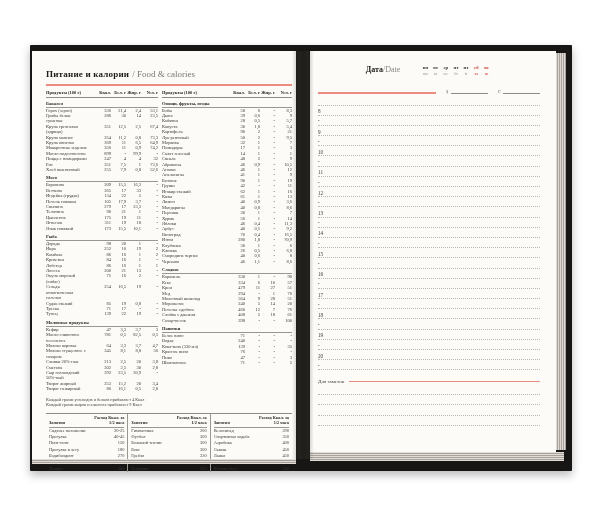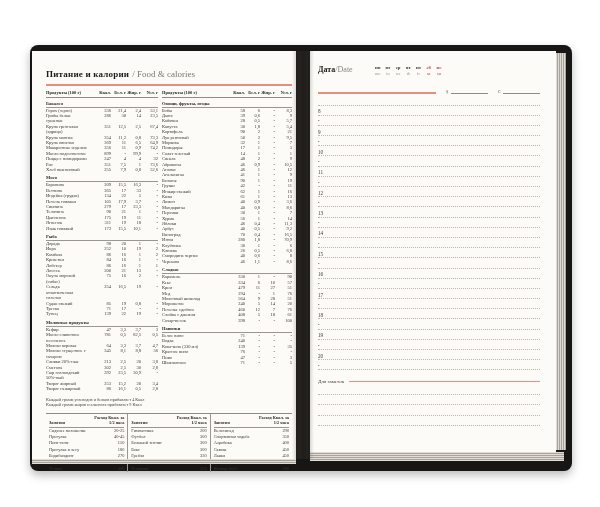--- a/index.html
+++ b/index.html
@@ -1,19 +1,19 @@
 <!DOCTYPE html>
 <html style="--rule_salmon: #ec8b7f; --weekend_red: #c9342b; --accent_red: #e2574c; --paper: #fcfbf8; --cover: #171614;"><head>
 <meta charset="utf-8">
 <style>
   *{box-sizing:border-box;margin:0;padding:0;}
   html,body{width:600px;height:507px;}
   body{position:relative;background:#ffffff;font-family:"Liberation Serif",serif;overflow:hidden;}
 
-  .book{position:absolute;left:30px;top:45px;width:542px;height:426px;background:#171614;border-radius:8px;box-shadow:0 4px 10px rgba(0,0,0,.28);}
+  .book{position:absolute;left:30px;top:45px;width:542px;height:426px;background:#171614;border-radius:1px;box-shadow:0 4px 10px rgba(0,0,0,.28);}
 
   .page{position:absolute;background:#fcfbf8;}
   .page-left{left:2px;top:6px;width:264px;height:408px;}
   .page-right{left:280px;top:6px;width:246px;height:401px;}
 
   .gutter{position:absolute;left:262px;top:6px;width:22px;height:408px;z-index:5;pointer-events:none;
     background:linear-gradient(90deg,rgba(70,64,58,0) 0%,rgba(70,64,58,.30) 30%,rgba(35,32,28,.72) 52%,rgba(70,64,58,.28) 72%,rgba(70,64,58,0) 100%);}
   .edge-right{position:absolute;left:526px;top:8px;width:10px;height:397px;
     background:repeating-linear-gradient(90deg,#dedad3 0,#dedad3 1px,#a9a59e 1px,#a9a59e 2px);}
   .edge-bottom-right{position:absolute;left:280px;top:407px;width:254px;height:9px;
@@ -46,21 +46,21 @@
   .agroup{flex:1;padding:0 3px;}
   .agroup + .agroup{border-left:.6px solid #9b978f;}
   .ahead{display:flex;font-weight:bold;font-size:4.3px;line-height:5px;color:#2b2a28;border-bottom:.6px solid #9b978f;padding:1.5px 0;align-items:flex-end;}
   .aname{flex:1;}
   .ahead .aburn{width:36px;text-align:right;}
   .arow{display:flex;font-size:4.4px;line-height:6.3px;color:#3a3936;}
   .arow .aburn{width:30px;text-align:right;flex:none;}
 
   
   .rp-content{position:absolute;left:8px;top:14px;width:222px;}
-  .rp-head{display:flex;justify-content:flex-start;align-items:flex-start;gap:20px;}
+  .rp-head{display:flex;justify-content:center;align-items:flex-start;gap:20px;}
   .date-label{font-size:8px;line-height:9px;}
   .d-ru{font-weight:bold;color:#1d1c1a;}
   .d-en{color:#8a8681;}
   .weekdays{width:72px;}
   .wd-row{display:flex;}
   .wd-cell{width:10.2px;text-align:center;}
   .wd-ru{font-size:4.8px;line-height:6px;font-weight:bold;color:#3a3936;}
   .wd-en{font-size:4.2px;line-height:5.5px;color:#9a968f;}
   .wd-weekend{color:var(--weekend_red) !important;}
 

